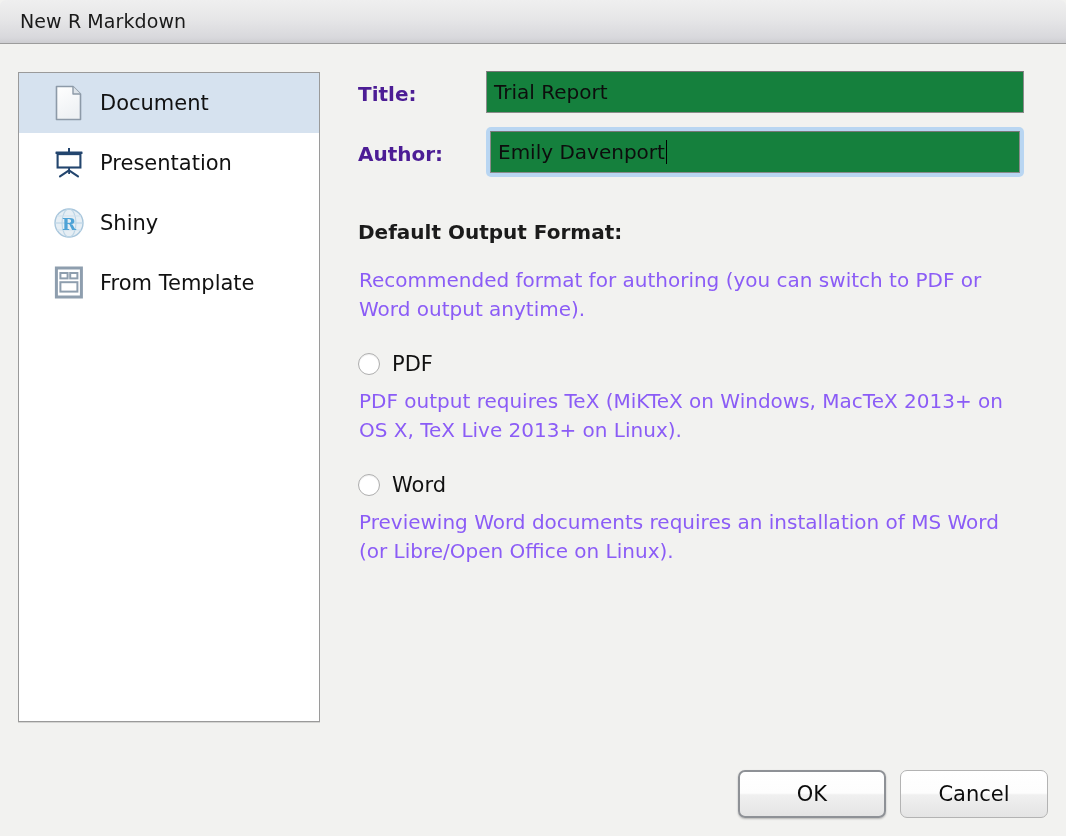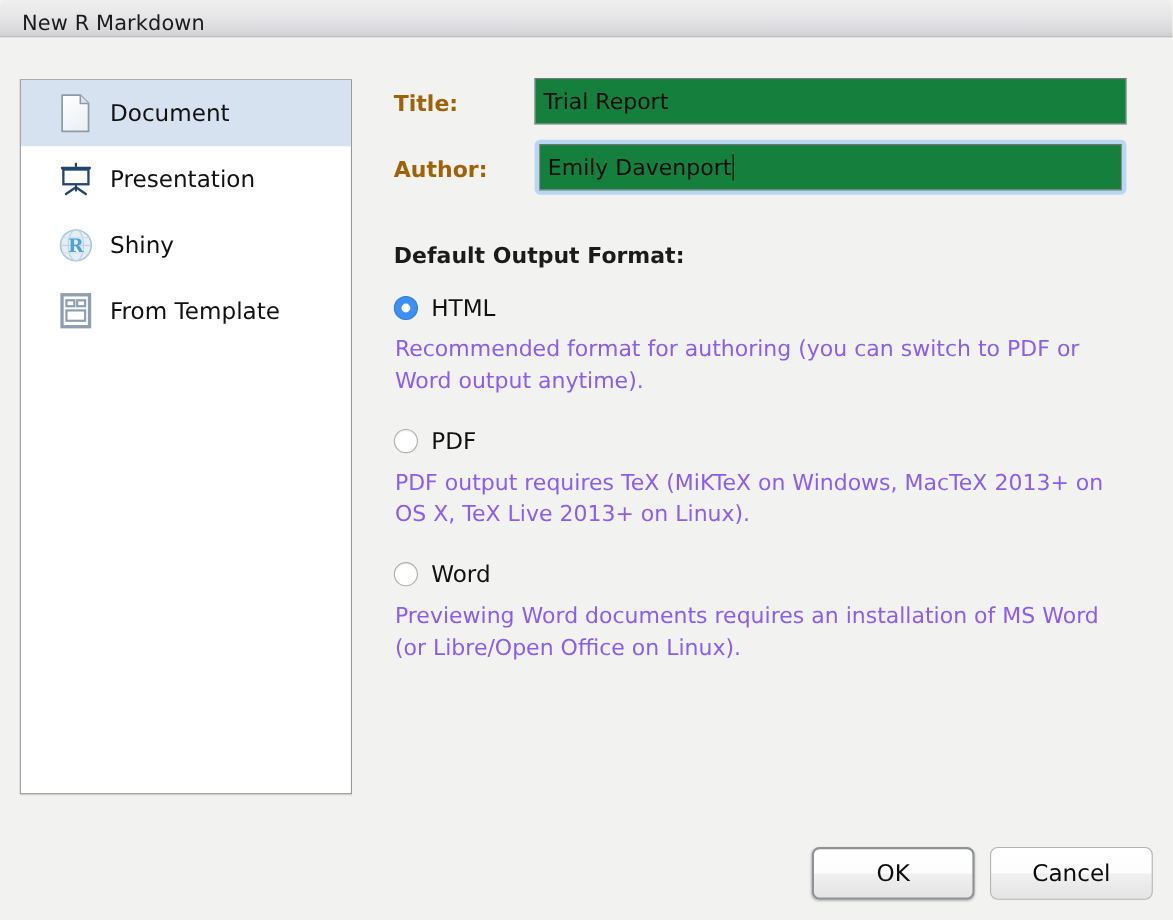--- a/index.html
+++ b/index.html
@@ -23,21 +23,21 @@
     height: 836px;
     background: #f2f2f0;
     box-sizing: border-box;
   }
 
   
   #titlebar {
     position: absolute;
     left: 0; top: 0;
     width: 1066px;
-    height: 34px;
+    height: 44px;
     background: linear-gradient(to bottom, #efefef 0%, #e7e7e8 42%, #d8d8dc 88%, #cdcdd1 100%);
     border-bottom: 1px solid #9c9c9c;
     box-sizing: border-box;
     border-top-left-radius: 6px;
     border-top-right-radius: 6px;
   }
   #titlebar-text {
     position: absolute;
     left: 20px;
     top: 0;
@@ -103,21 +103,21 @@
     margin-bottom: 8px;
   }
   .field-label {
     position: absolute;
     left: 0;
     top: 0;
     height: 52px;
     line-height: 52px;
     font-size: 20px;
     font-weight: bold;
-    color: #a16207;
+    color: #4c1d95;
     white-space: nowrap;
   }
   .field-wrap {
     position: absolute;
     left: 128px;
     top: 3px;
     width: 538px;
     box-sizing: border-box;
   }
   .field-wrap.focused {
@@ -328,24 +328,20 @@
             <span class="caret"></span>
         </div>
       </div>
     </div>
 
     <div id="format-heading">Default Output Format:</div>
 
     <div class="radio-group">
 
       <div class="radio-block">
-        <div class="radio-line">
-          <span class="radio checked"></span>
-          <span class="radio-label">HTML</span>
-        </div>
         <div class="radio-desc">Recommended format for authoring (you can switch to PDF or Word output anytime).</div>
       </div>
 
       <div class="radio-block">
         <div class="radio-line">
           <span class="radio"></span>
           <span class="radio-label">PDF</span>
         </div>
         <div class="radio-desc">PDF output requires TeX (MiKTeX on Windows, MacTeX 2013+ on OS X, TeX Live 2013+ on Linux).</div>
       </div>

